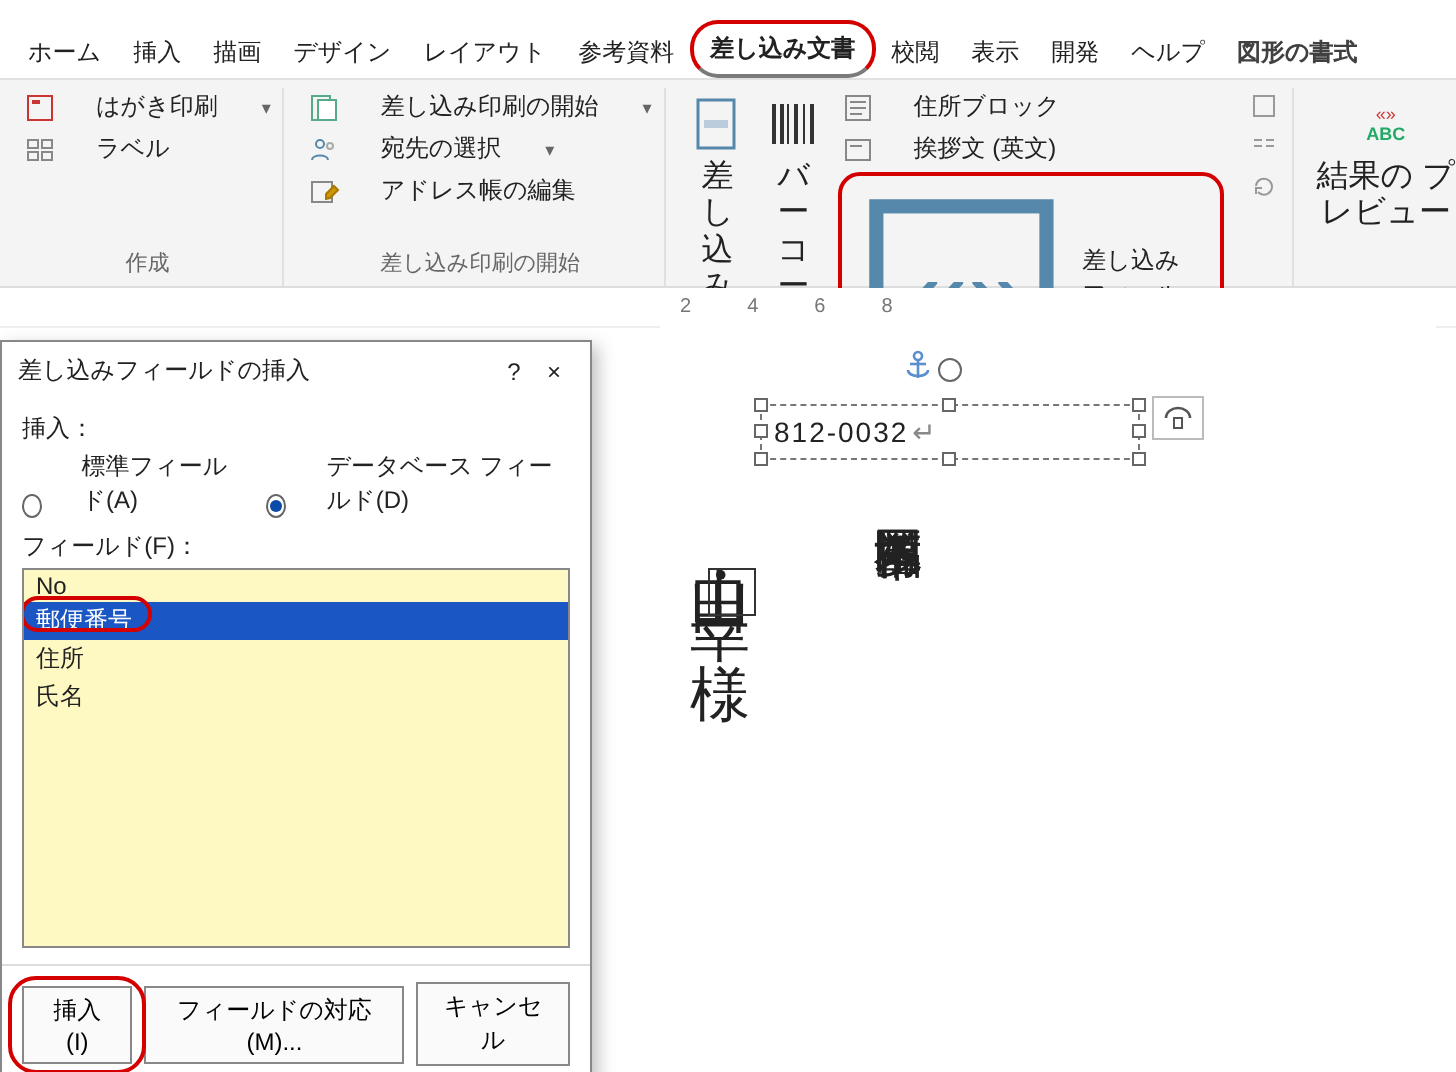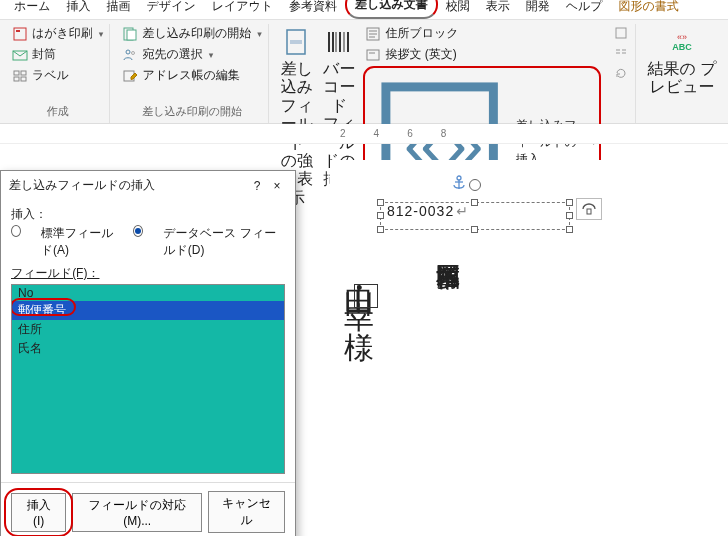--- a/index.html
+++ b/index.html
@@ -1,76 +1,76 @@
 <!DOCTYPE html>
 <html><head>
 <meta charset="utf-8">
 <style>
   * { box-sizing: border-box; font-family: "Yu Gothic UI","Meiryo",sans-serif; }
   body { margin:0; width:728px; height:536px; background:#fff; overflow:hidden; position:relative; font-size:12px; color:#222; }
   
-  .tabs { display:flex; align-items:flex-end; height:20px; padding:0 6px; background:#fff; border-bottom:1px solid #e1e1e1; }
+  .tabs { display:flex; align-items:flex-end; height:40px; padding:0 6px; background:#fff; border-bottom:1px solid #e1e1e1; }
   .tab { padding:4px 8px; cursor:pointer; white-space:nowrap; }
-  .tab.blue { color:#a16207; }
+  .tab.blue { color:#404040;font-weight:bold; }
   .tab.active { border-bottom:2px solid #7a7a7a; font-weight:600; }
   .circle-red { border:2px solid #d40000; border-radius:14px; }
   
   .ribbon { display:flex; align-items:stretch; background:#f4f4f4; border-bottom:1px solid #ddd; padding:4px 6px 0; height:104px; gap:6px; }
   .group { display:flex; flex-direction:column; padding:0 4px 2px; border-right:1px solid #e0e0e0; }
   .group:last-child { border-right:none; }
   .group-body { flex:1; display:flex; align-items:flex-start; gap:6px; }
   .group-label { text-align:center; font-size:11px; color:#666; padding:2px 0; }
   .stack { display:flex; flex-direction:column; gap:2px; }
-  .btn-sm { display:flex; align-items:center; gap:4px; padding:1px 2px; white-space:nowrap; cursor:pointer; }
+  .btn-sm { display:flex; align-items:center; gap:20px; padding:1px 2px; white-space:nowrap; cursor:pointer; }
   .btn-sm .ic { width:16px; height:16px; display:inline-flex; align-items:center; justify-content:center; }
   .btn-lg { display:flex; flex-direction:column; align-items:center; justify-content:flex-start; width:72px; text-align:center; cursor:pointer; gap:2px; padding-top:2px; }
   .btn-lg .ic { width:32px; height:32px; }
   .btn-lg span.lbl { font-size:16px; line-height:1.15; }
   .drop::after { content:"▾"; font-size:9px; color:#666; margin-left:2px; }
   .merge-field-btn { display:flex; align-items:center; gap:4px; padding:1px 3px; border:2px solid #d40000; border-radius:11px; cursor:pointer; }
   .ic svg { width:100%; height:100%; }
   
   .ruler { height:20px; background:#fff; border-bottom:1px solid #eee; color:#777; font-size:10px; display:flex; align-items:center; padding-left:340px; gap:26px; letter-spacing:2px; position:relative; }
   .ruler span::before { content:attr(data-n); }
   
   .doc { position:absolute; left:330px; top:160px; right:10px; bottom:0; background:#fff; }
   .anchor { position:absolute; left:120px; top:14px; width:18px; height:18px; }
-  .postal-box { position:absolute; left:50px; top:42px; width:190px; height:28px; border:1px dashed #777; display:flex; padding:0 6px; font-family:"Times New Roman","Yu Mincho",serif; font-size:14px; letter-spacing:1px; }
+  .postal-box { position:absolute; left:50px; top:42px; width:190px; height:28px; border:1px dashed #777; display:flex; align-items:center; padding:0 6px; font-family:"Times New Roman","Yu Mincho",serif; font-size:14px; letter-spacing:1px; }
   .handle { position:absolute; width:7px; height:7px; border:1px solid #666; background:#fff; }
   .h-nw{left:-4px;top:-4px}.h-n{left:50%;top:-4px;margin-left:-4px}.h-ne{right:-4px;top:-4px}
   .h-sw{left:-4px;bottom:-4px}.h-s{left:50%;bottom:-4px;margin-left:-4px}.h-se{right:-4px;bottom:-4px}
   .h-w{left:-4px;top:50%;margin-top:-4px}.h-e{right:-4px;top:50%;margin-top:-4px}
   .rot { position:absolute; left:50%; top:-24px; width:12px; height:12px; margin-left:-6px; border:1px solid #666; border-radius:50%; background:#fff; }
   .layout-pop { position:absolute; left:246px; top:38px; width:26px; height:22px; border:1px solid #bbb; background:#fff; display:flex; align-items:center; justify-content:center; }
   .vtext { position:absolute; writing-mode:vertical-rl; font-family:"Yu Mincho","MS Mincho",serif; color:#222; }
   .addr { left:102px; top:86px; font-size:24px; height:420px; }
   .name { left:8px; top:100px; font-size:30px; height:400px; letter-spacing:6px; }
   .addr2 { left:70px; top:86px; font-size:13px; height:120px; }
   .sq { display:inline-block; border:1px solid #333; width:24px; height:24px; vertical-align:middle; }
   
   .dialog { position:absolute; left:0; top:170px; width:296px; background:#fff; border:1px solid #888; box-shadow:3px 3px 8px rgba(0,0,0,.25); padding:0; }
   .dlg-title { display:flex; align-items:center; justify-content:space-between; padding:6px 8px; font-size:12px; }
   .dlg-title .t { flex:1; }
   .dlg-title .hc { width:20px; text-align:center; cursor:pointer; }
   .dlg-body { padding:4px 10px 8px; }
   .radio-row { display:flex; gap:14px; margin:2px 0 6px; align-items:center; }
-  .radio { display:flex; align-items:flex-start; gap:20px; cursor:pointer; }
+  .radio { display:flex; align-items:flex-end; gap:20px; cursor:pointer; }
   .rdot { width:12px; height:12px; border:1px solid #666; border-radius:50%; display:inline-flex; align-items:center; justify-content:center; }
   .rdot.on::after { content:""; width:6px; height:6px; background:#0a4aa8; border-radius:50%; }
-  .listbox { border:1px solid #888; height:190px; overflow:auto; background:#14b8a6; }
+  .listbox { border:1px solid #888; height:190px; overflow:auto; background:#fef9c3; }
   .listbox .item { padding:1px 6px; cursor:pointer; }
   .listbox .item.sel { background:#1a56c4; color:#fff; position:relative; }
   .listbox .item.sel .ring { position:absolute; left:-2px; top:-3px; width:66px; height:18px; border:2px solid #d40000; border-radius:10px; pointer-events:none; }
   .dlg-btns { display:flex; justify-content:flex-end; align-items:center; gap:6px; padding:8px 10px; border-top:1px solid #ddd; }
   .wbtn { border:1px solid #888; background:#fafafa; padding:3px 12px; cursor:pointer; font-size:12px; }
   .wbtn.ring { position:relative; }
   .wbtn.ring::after { content:""; position:absolute; left:-8px; right:-8px; top:-6px; bottom:-6px; border:2px solid #d40000; border-radius:14px; }
   .match-btn { margin-right:auto; }
   .lbl-s { font-size:12px; margin:2px 0; display:block; }
-  .u { text-decoration:underline; }
+  .u { }
 </style>
 </head>
 <body>
 
 <div class="tabs">
   <div class="tab">ホーム</div>
   <div class="tab">挿入</div>
   <div class="tab">描画</div>
   <div class="tab">デザイン</div>
   <div class="tab">レイアウト</div>
@@ -92,29 +92,20 @@
               <svg viewBox="0 0 16 16">
                 <rect x="2" y="2" width="12" height="12" fill="none" stroke="#c33" stroke-width="1"></rect>
                 <rect x="4" y="4" width="4" height="2" fill="#c33"></rect>
               </svg>
             </span>
           <span>はがき印刷</span>
         </div>
         <div class="btn-sm">
           <span class="ic">
               <svg viewBox="0 0 16 16">
-                <rect x="1" y="4" width="14" height="9" fill="none" stroke="#4a7"></rect>
-                <path d="M1 4 L8 9 L15 4" fill="none" stroke="#4a7"></path>
-              </svg>
-            </span>
-          <span>封筒</span>
-        </div>
-        <div class="btn-sm">
-          <span class="ic">
-              <svg viewBox="0 0 16 16">
                 <rect x="2" y="3" width="5" height="4" fill="none" stroke="#888"></rect>
                 <rect x="9" y="3" width="5" height="4" fill="none" stroke="#888"></rect>
                 <rect x="2" y="9" width="5" height="4" fill="none" stroke="#888"></rect>
                 <rect x="9" y="9" width="5" height="4" fill="none" stroke="#888"></rect>
               </svg>
             </span>
           <span>ラベル</span>
         </div>
       </div>
     </div>

